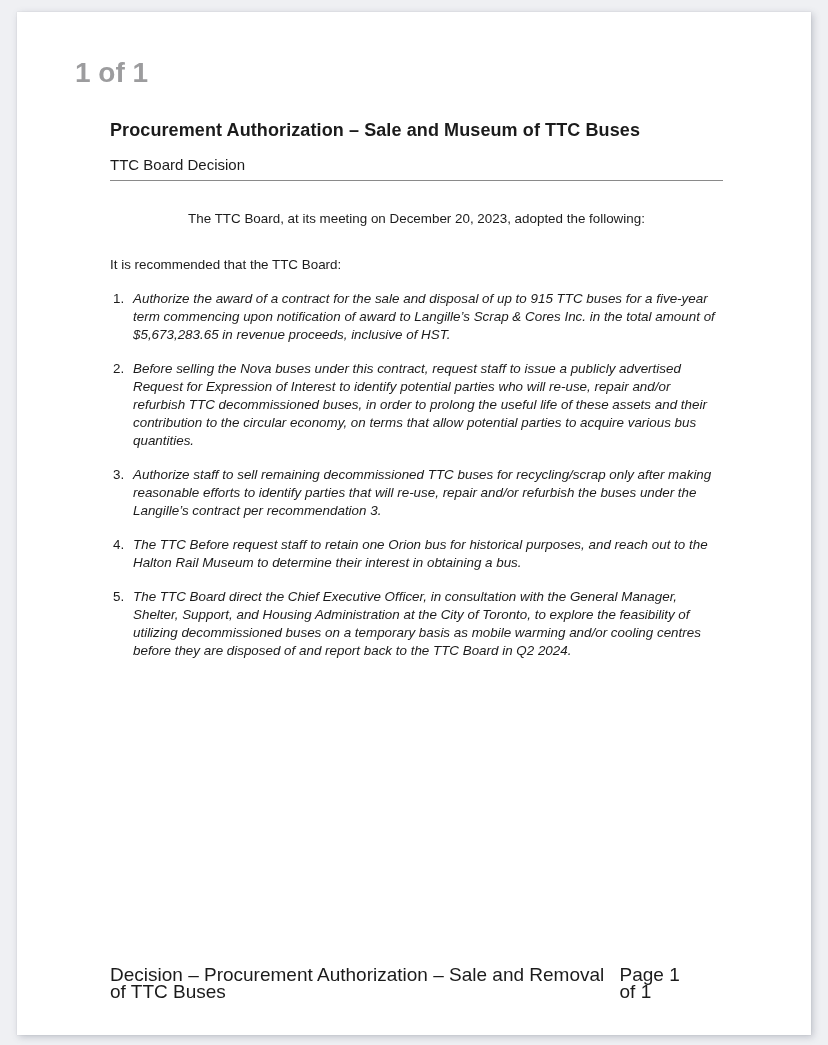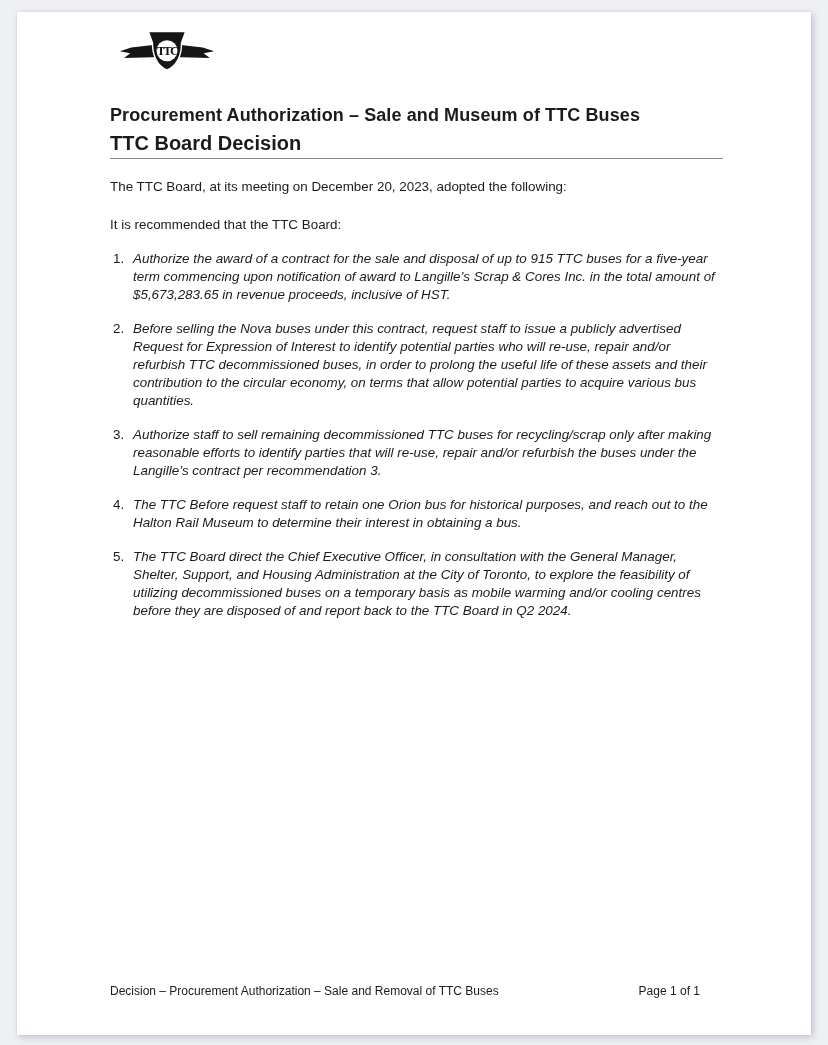--- a/index.html
+++ b/index.html
@@ -46,80 +46,67 @@
   }
   .doc-title {
     margin-top: 29px;
     font-size: 18px;
     font-weight: bold;
     line-height: 22px;
     letter-spacing: 0.1px;
     white-space: nowrap;
   }
   .section-heading {
-    margin-top: 8px;
-    font-size: 20px;
-    font-weight: bold;
+    margin-top: 15px;
+    font-size: 15px;
+    font-weight: normal;
     line-height: 18px;
   }
   .heading-rule {
     border: none;
     border-top: 1.5px solid #8a8a8a;
     margin: 6px 0 0 0;
   }
   .body-text {
     font-size: 13.4px;
     line-height: 18px;
   }
-  .para-intro-1 { margin-top: 19px; }
-  .para-intro-2 { margin-top: 20px; }
+  .para-intro-1 { margin-top: 29px; text-align: center; }
+  .para-intro-2 { margin-top: 28px; }
   .rec-list { margin-top: 16px; }
   .rec-item {
     display: flex;
     margin-left: 3px;
     margin-bottom: 16px;
   }
   .rec-num {
     flex: 0 0 20px;
     width: 20px;
   }
   .rec-text { flex: 1; font-style: italic; }
   .doc-footer {
     position: absolute;
     left: 93px;
     right: 88px;
     bottom: 35px;
     display: flex;
     justify-content: space-between;
-    font-size: 12px;
+    font-size: 19px;
     line-height: 17px;
   }
   .doc-footer .footer-right { padding-right: 23px; }
 </style>
 </head>
 <body>
 
 <div class="canvas">
   <div class="page">
 
+    <div class="page-indicator">1 of 1</div>
 
-    <div class="logo-wrap">
-      <svg viewBox="0 0 210 95" width="100" height="48" aria-hidden="true">
-
-        <polygon points="94,33 30,40 6,48 28,52 15,62 94,60" fill="#151515"></polygon>
-
-        <polygon points="116,33 180,40 204,48 182,52 195,62 116,60" fill="#151515"></polygon>
-
-        <path d="M68,8 L142,8 L134,30 Q134,72 105,86 Q76,72 76,30 Z" fill="#151515" stroke="#ffffff" stroke-width="6"></path>
-
-        <path d="M68,8 L142,8 L134,30 Q134,72 105,86 Q76,72 76,30 Z" fill="#151515"></path>
-        <circle cx="105" cy="47" r="22" fill="#ffffff"></circle>
-        <text x="105" y="56" text-anchor="middle" font-family="Liberation Serif, serif" font-size="27" font-weight="bold" letter-spacing="-4" fill="#151515">TTC</text>
-      </svg>
-    </div>
 
     <div class="doc-title">Procurement Authorization – Sale and Museum of TTC Buses</div>
 
     <div class="section-heading">TTC Board Decision</div>
     <hr class="heading-rule">
 
     <p class="body-text para-intro-1">The TTC Board, at its meeting on December 20, 2023, adopted the following:</p>
 
     <p class="body-text para-intro-2">It is recommended that the TTC Board:</p>
 

